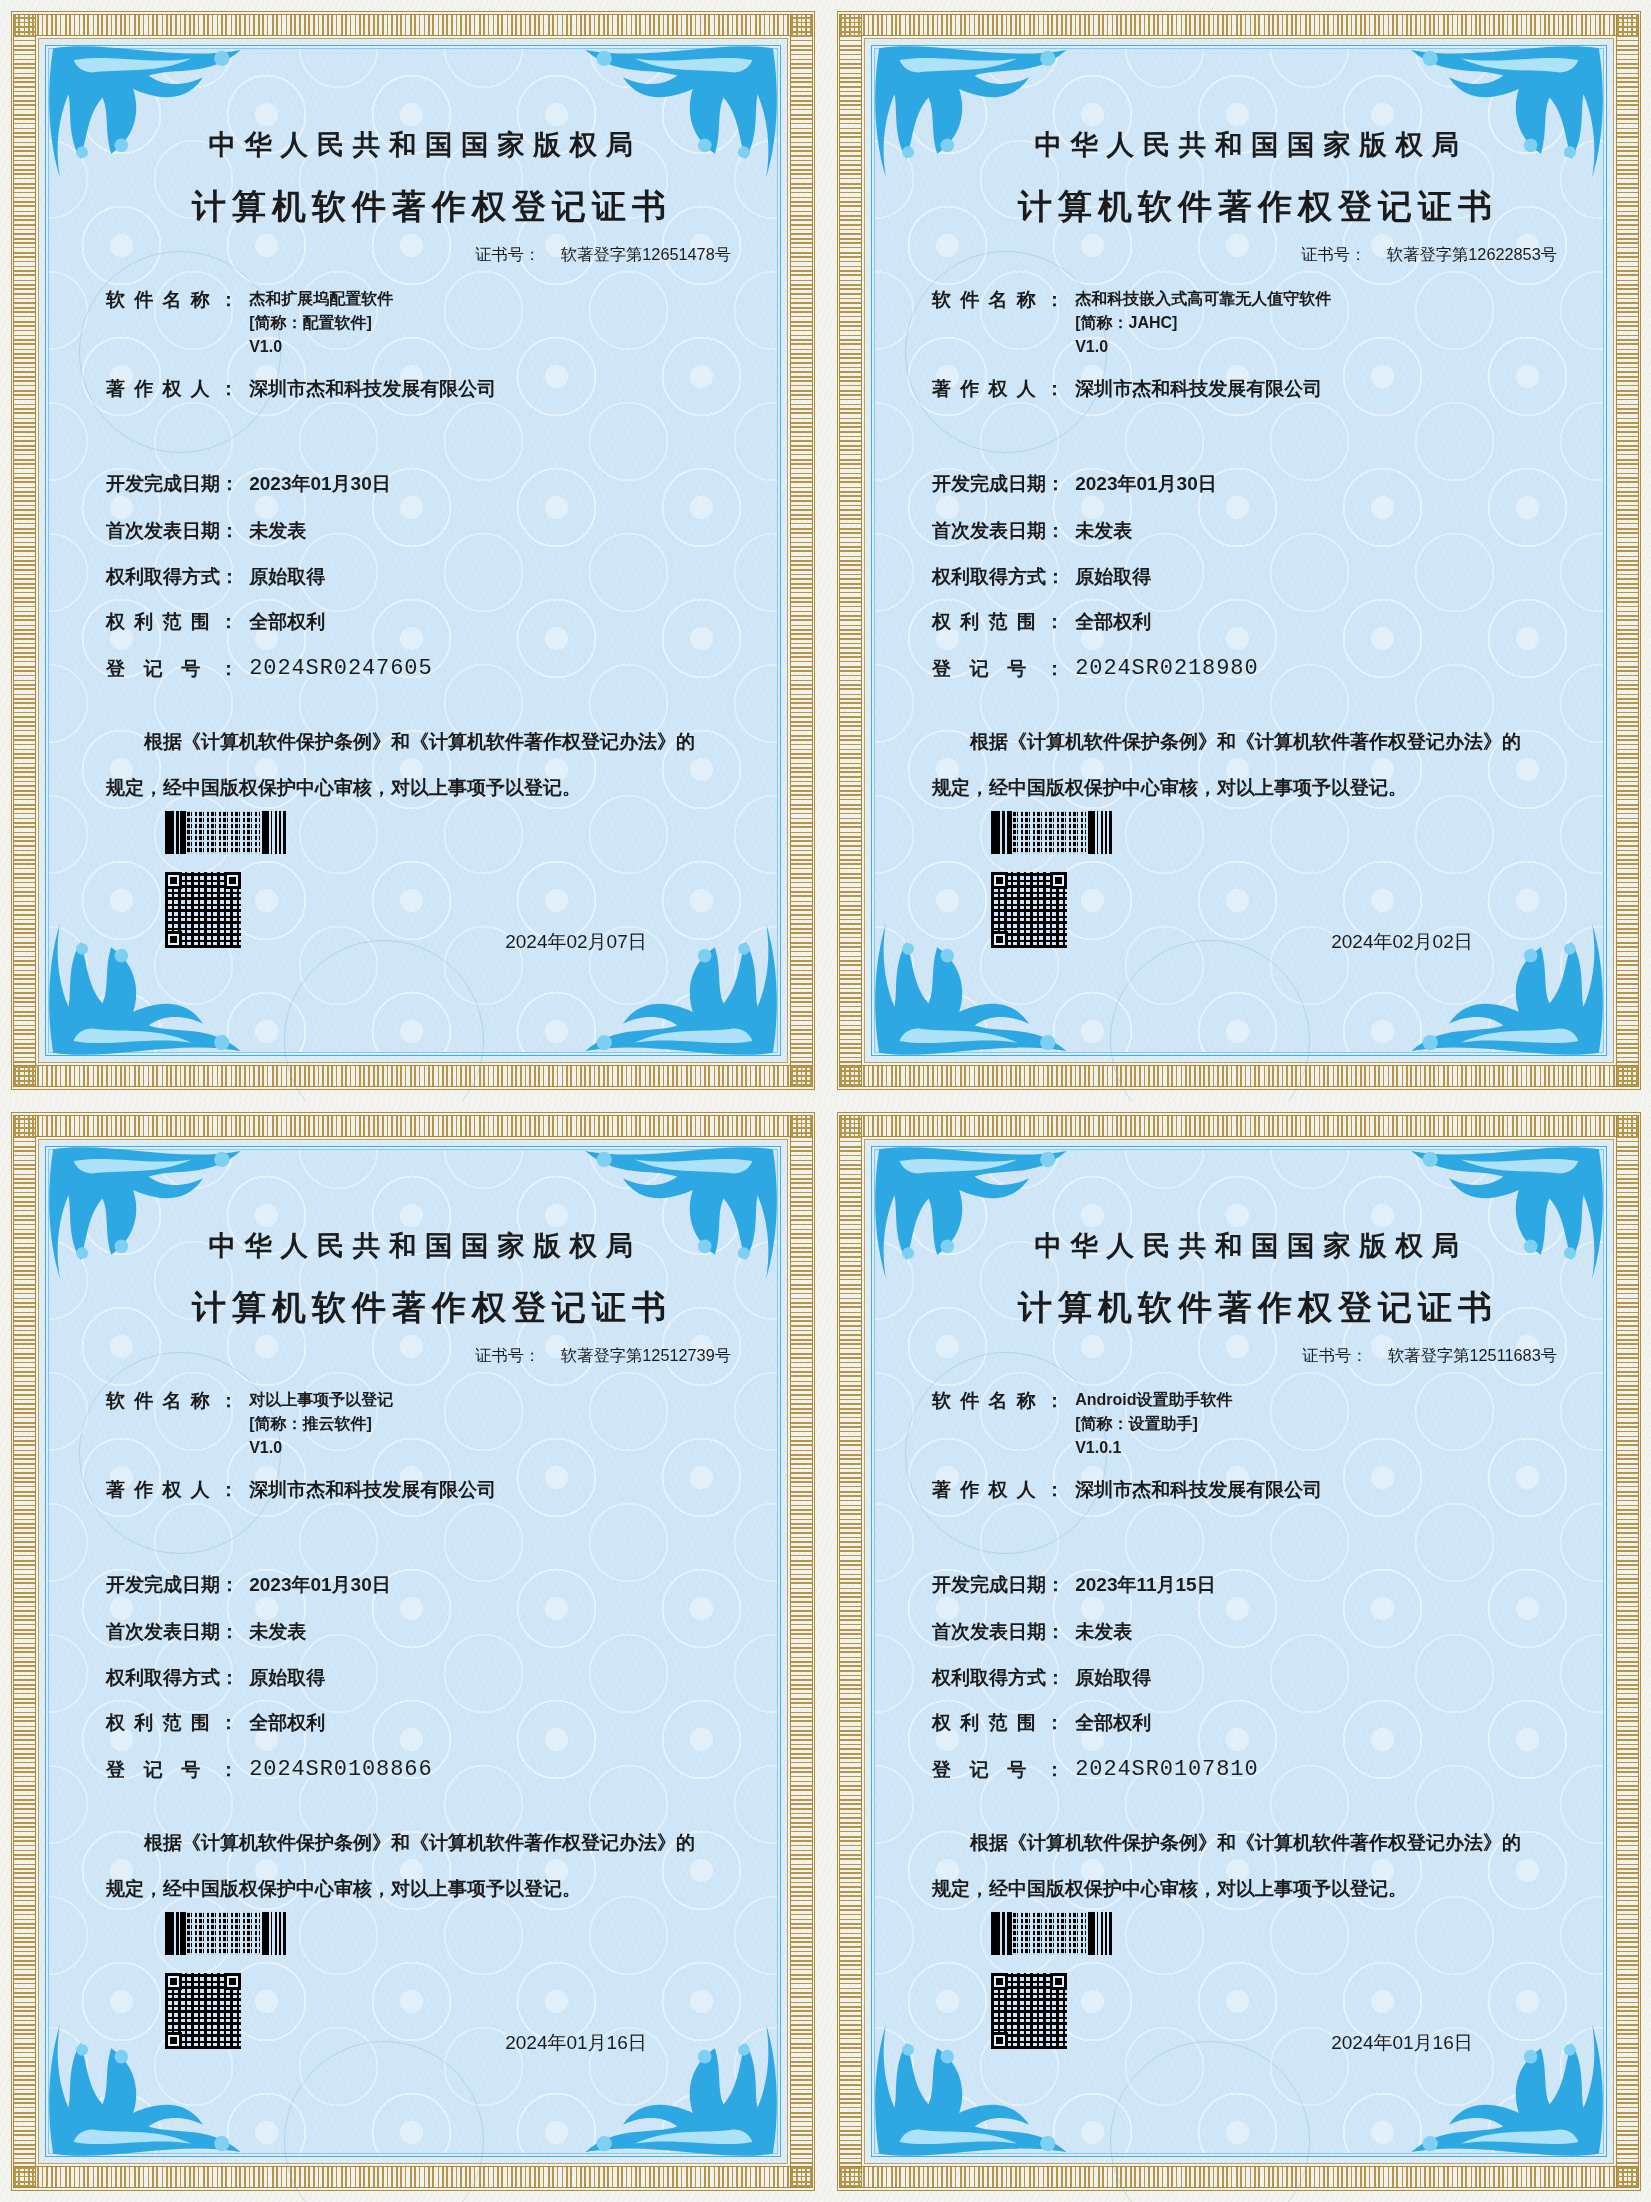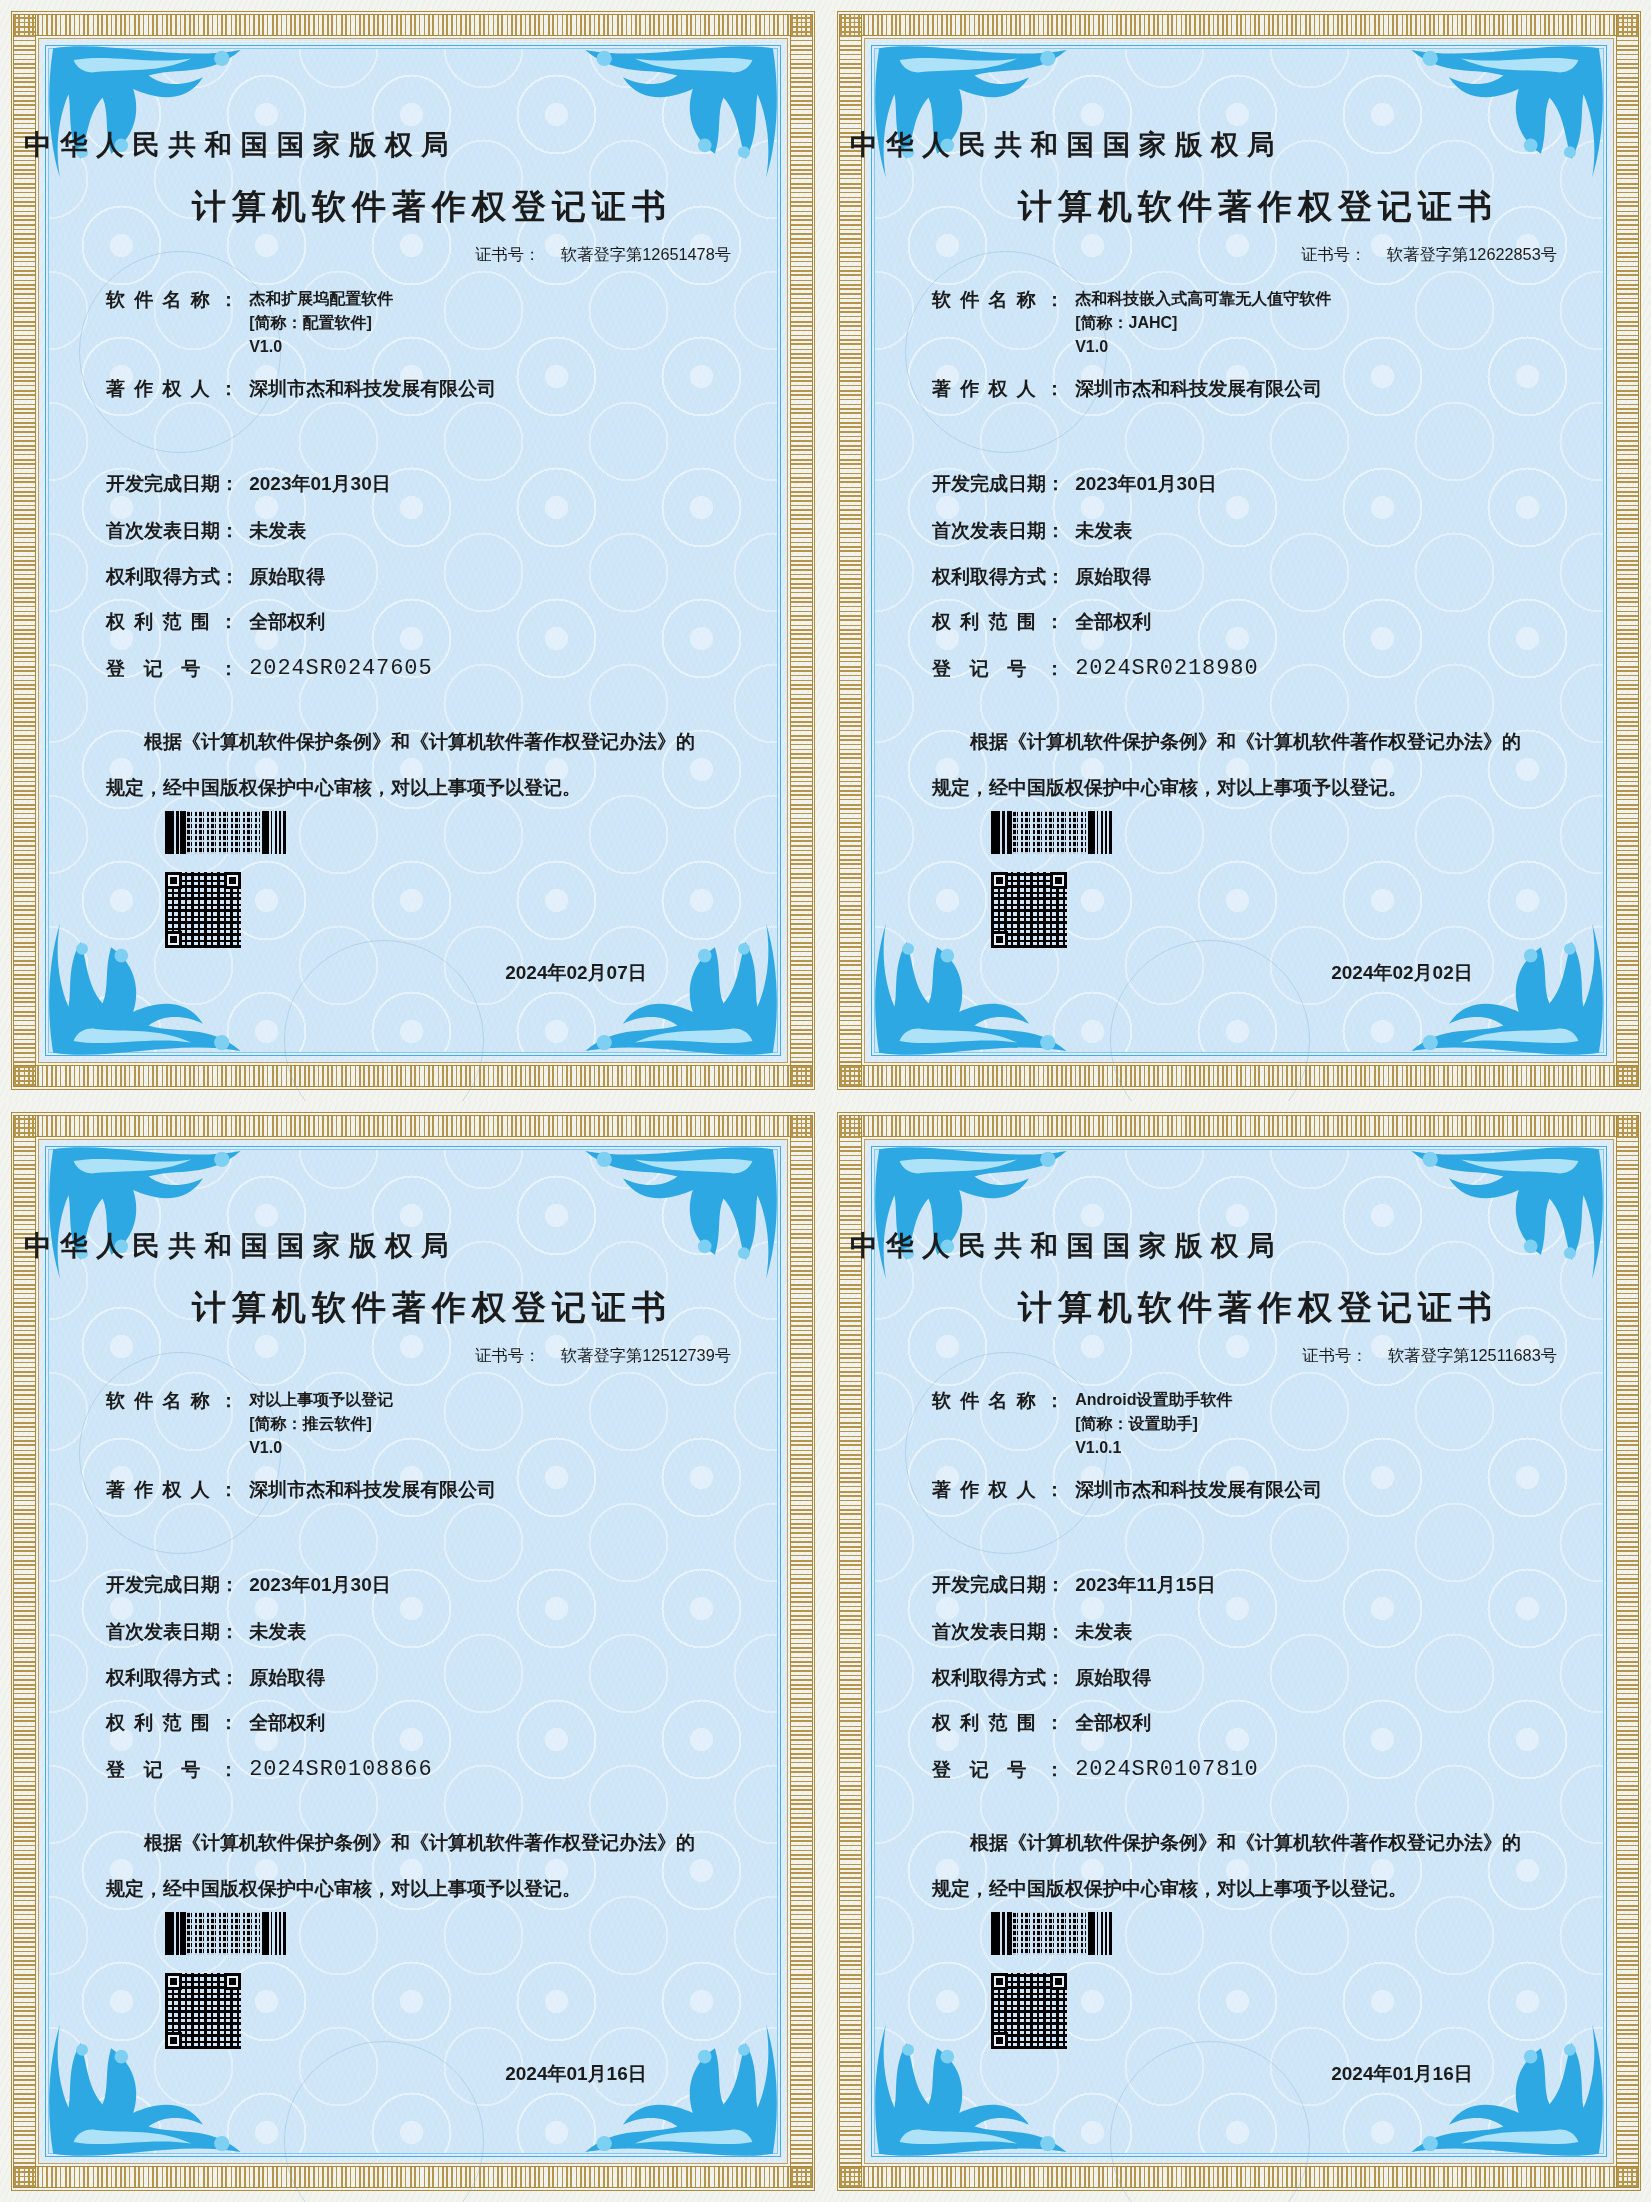--- a/index.html
+++ b/index.html
@@ -36,34 +36,34 @@
   .orn{position:absolute;width:200px;height:145px;}
   .orn.tl{left:46px;top:43px;}
   .orn.tr{right:46px;top:43px;transform:scaleX(-1);}
   .orn.bl{left:46px;bottom:43px;transform:scaleY(-1);}
   .orn.br{right:46px;bottom:43px;transform:scale(-1,-1);}
   
   .wmc{position:absolute;border:1.7px solid rgba(130,175,215,.38);border-radius:50%;}
   .wmc.a{left:79px;top:251px;width:200px;height:200px;}
   .wmc.b{left:284px;top:940px;width:198px;height:198px;}
   
-  .authority{position:absolute;left:0;right:0;top:127px;text-align:left;
+  .authority{position:absolute;left:0;right:0;top:127px;text-align:center;
     font-family:"Liberation Serif",serif;font-size:27.5px;font-weight:800;letter-spacing:8.6px;padding-left:24px;}
   .cert-title{position:absolute;left:0;right:0;top:184px;text-align:center;
     font-family:"Liberation Serif",serif;font-size:34px;font-weight:900;letter-spacing:6px;padding-left:38px;}
   .cert-no{position:absolute;top:244px;right:95px;font-size:16.3px;font-weight:400;white-space:nowrap;}
   .cert-no .pfx{margin-right:20.6px;margin-left:26px;}
   .frow{position:absolute;left:106px;white-space:nowrap;}
   .flabel{display:inline-block;width:132px;font-size:19px;font-weight:700;text-align:justify;text-align-last:justify;vertical-align:top;}
   .fval{display:inline-block;margin-left:11.2px;font-size:19px;font-weight:700;vertical-align:top;}
   .fval.mono{font-family:"Liberation Mono",monospace;font-weight:400;font-size:22px;letter-spacing:0.9px;}
   .namelines div{font-size:16px;font-weight:700;line-height:24px;}
   .legal{position:absolute;left:106px;top:719px;width:632px;font-size:19px;font-weight:600;line-height:46px;text-align:justify;}
   .legal .l1{text-indent:38px;}
-  .issue-date{position:absolute;left:447px;top:960px;width:258px;text-align:center;font-size:19px;font-weight:700;}
+  .issue-date{position:absolute;left:447px;top:929px;width:258px;text-align:center;font-size:19px;font-weight:400;}
   
   .barcode{position:absolute;left:165px;top:811px;width:121px;height:43px;display:flex;}
   .bc-start{width:20.6px;height:100%;
     background:linear-gradient(90deg,#000 0 8.6px,#cde5f6 8.6px 11.2px,#000 11.2px 13.8px,#cde5f6 13.8px 15.5px,#000 15.5px 20.6px);}
   .bc-mid{width:73px;height:100%;margin:0 1.7px;
     background-image:
       repeating-linear-gradient(0deg,rgba(205,229,246,.9) 0 1.7px,transparent 1.7px 6px),
       repeating-linear-gradient(90deg,#000 0 2.6px,#cde5f6 2.6px 4.3px,#000 4.3px 5.2px,#cde5f6 5.2px 7.7px,#000 7.7px 10.3px,#cde5f6 10.3px 12px);}
   .bc-end{width:24px;height:100%;
     background:linear-gradient(90deg,#000 0 6.9px,#cde5f6 6.9px 8.6px,#000 8.6px 10.3px,#cde5f6 10.3px 13px,#000 13px 14.6px,#cde5f6 14.6px 17px,#000 17px 19px,#cde5f6 19px 20.6px,#000 20.6px 24px);}

